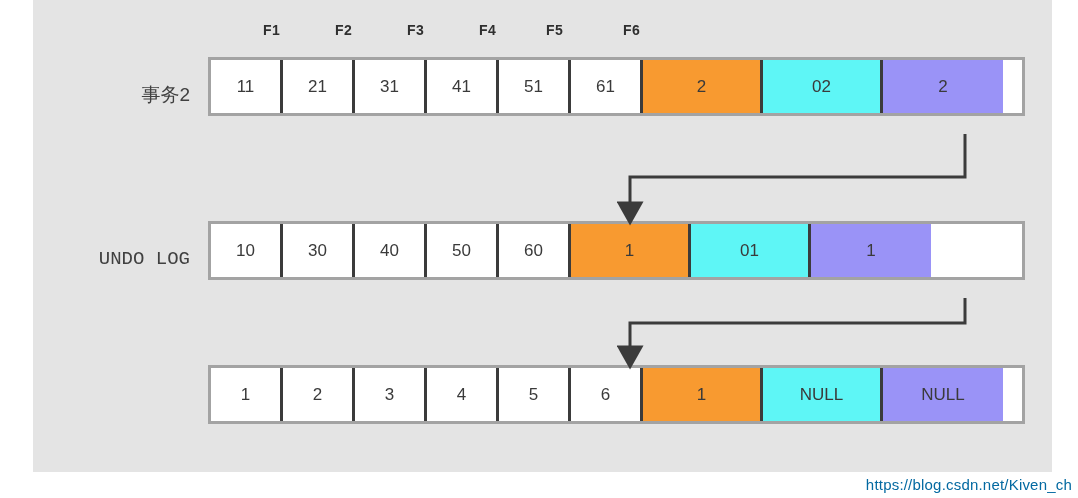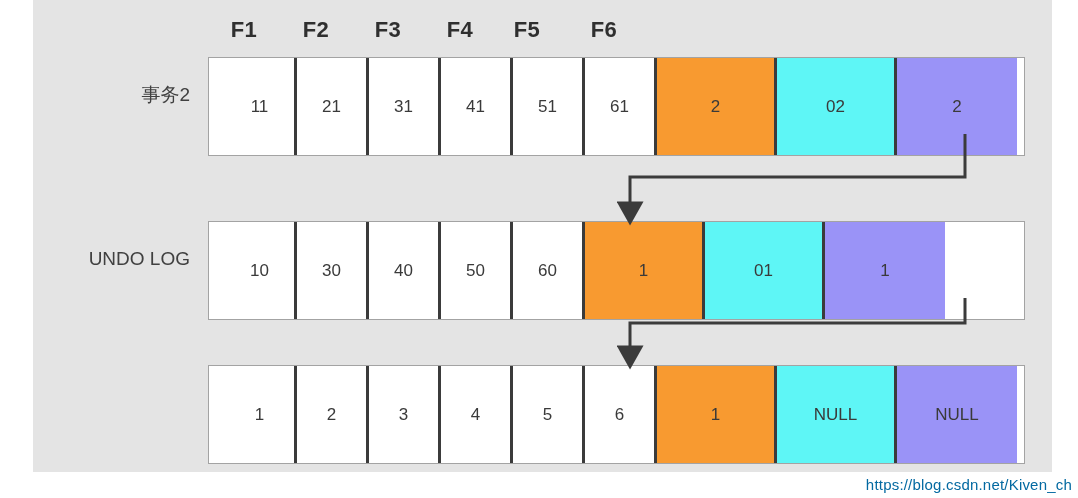--- a/index.html
+++ b/index.html
@@ -31,47 +31,46 @@
     top: 16px;
     width: 432px;
     height: 28px;
   }
   .col-header {
     position: absolute;
     top: 0;
     width: 72px;
     height: 28px;
     line-height: 28px;
-    text-align: center;
-    font-size: 22px;
+    text-align: right;
+    font-size: 14px;
     font-weight: bold;
     color: #2f2f2f;
     letter-spacing: 0.3px;
   }
 
   
   .row-label {
     position: absolute;
     height: 30px;
     line-height: 30px;
     font-size: 19px;
     color: #404040;
     white-space: nowrap;
     text-align: right;
   }
 
   .table-row {
     position: absolute;
     left: 208px;
-    height: 99px;
+    height: 59px;
     display: flex;
-    border: 1px solid #a3a3a3;
+    border: 3px solid #a3a3a3;
     box-sizing: border-box;
     background: #ffffff;
-    padding-left: 16px;
   }
   .cell {
     height: 100%;
     box-sizing: border-box;
     border-right: 3px solid #3b3b3b;
     display: flex;
     align-items: center;
     justify-content: center;
     font-size: 17px;
     color: #3a3a3a;
@@ -125,21 +124,21 @@
   <div class="cell narrow">21</div>
   <div class="cell narrow">31</div>
   <div class="cell narrow">41</div>
   <div class="cell narrow">51</div>
   <div class="cell narrow">61</div>
   <div class="cell wide orange">2</div>
   <div class="cell wide cyan">02</div>
   <div class="cell wide purple">2</div>
 </div>
 
-<div class="row-label" style="left:20px; top:244px; width:170px;">UNDO LOG</div>
+<div class="row-label" style="left:20px; top:244px; width:170px;font-family:Liberation Mono, monospace;">UNDO LOG</div>
 <div class="table-row" style="top:221px; width:817px;">
   <div class="cell narrow">10</div>
   <div class="cell narrow">30</div>
   <div class="cell narrow">40</div>
   <div class="cell narrow">50</div>
   <div class="cell narrow">60</div>
   <div class="cell wide orange">1</div>
   <div class="cell wide cyan">01</div>
   <div class="cell wide purple">1</div>
 </div>

